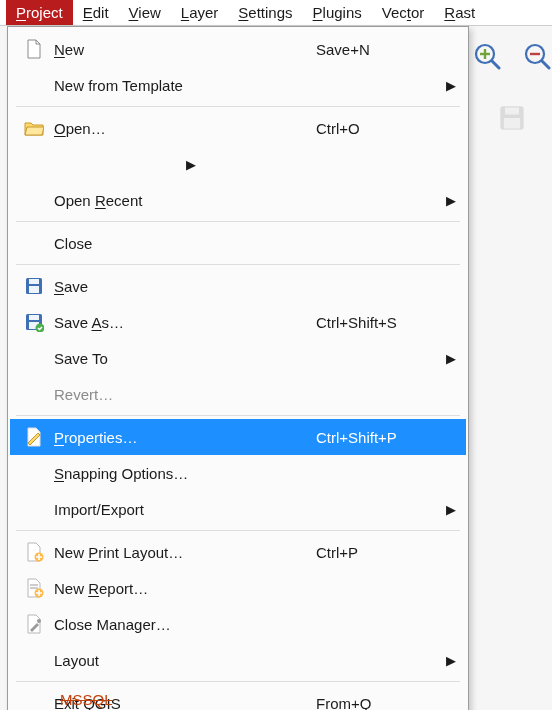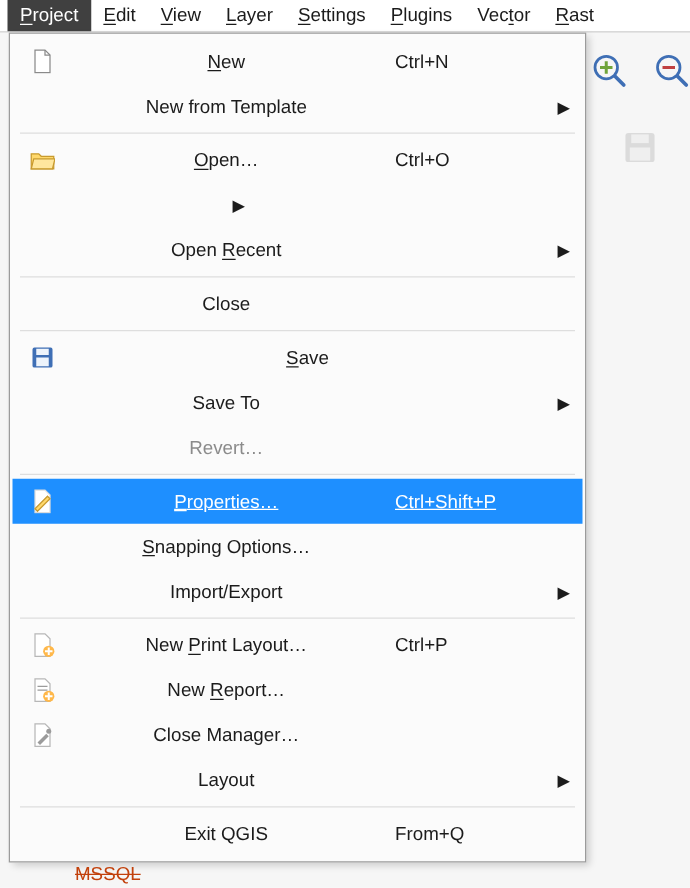--- a/index.html
+++ b/index.html
@@ -24,21 +24,21 @@
     align-items: stretch;
     padding-left: 6px;
     font-size: 15px;
   }
   .menubar .mitem {
     display: flex; align-items: center;
     padding: 0 10px;
     white-space: nowrap;
   }
   .menubar .mitem.active {
-    background: #404040;
+    background: #b91c1c;
     color: #ffffff;
   }
   .mn { text-decoration: underline; text-underline-offset: 2px; }
 
   
   .bg-icons {
     position: absolute;
     right: 0; top: 40px;
     width: 80px;
     display: flex;
@@ -66,28 +66,27 @@
     display: flex;
     align-items: center;
     height: 36px;
     padding: 0 10px 0 10px;
     color: #1b1b1b;
     position: relative;
   }
   .row.selected {
     background: #1e8fff;
     color: #ffffff;
-    text-decoration: underline;
   }
   .row.disabled { color: #8b8b8b; }
   .row .icon {
     width: 28px;
     display: flex; align-items:center; justify-content:center;
   }
-  .row .label { flex: 1; padding-left: 6px; text-align: center; }
+  .row .label { flex: 1; padding-left: 6px; }
   .row .shortcut { width: 130px; text-align: left; padding-left: 8px; white-space: nowrap; }
   .row .arrow {
     width: 18px; text-align: right;
     font-size: 13px;
   }
   .sep {
     height: 1px;
     background: #dedede;
     margin: 3px 6px;
   }
@@ -163,21 +162,21 @@
 <div class="dropdown">
 
   <div class="row">
     <span class="icon">
       <svg width="20" height="20" viewBox="0 0 20 20">
         <path d="M4 1h8l4 4v14H4z" fill="#fff" stroke="#8a8a8a"></path>
         <path d="M12 1v4h4" fill="none" stroke="#8a8a8a"></path>
       </svg>
     </span>
     <span class="label"><span class="mn">N</span>ew</span>
-    <span class="shortcut">Ctrl+N</span>
+    <span class="shortcut">Save+N</span>
     <span class="arrow"></span>
   </div>
 
   <div class="row">
     <span class="icon"></span>
     <span class="label">New from Template</span>
     <span class="shortcut"></span>
     <span class="arrow">▶</span>
   </div>
 
@@ -224,20 +223,34 @@
       <svg width="20" height="20" viewBox="0 0 20 20">
         <rect x="2" y="2" width="16" height="16" rx="1.5" fill="#3f6fb5"></rect>
         <rect x="5" y="3" width="10" height="5" fill="#eef4fb"></rect>
         <rect x="5" y="10" width="10" height="7" fill="#eef4fb"></rect>
       </svg>
     </span>
     <span class="label"><span class="mn">S</span>ave</span>
     <span class="arrow"></span>
   </div>
 
+  <div class="row">
+    <span class="icon">
+      <svg width="20" height="20" viewBox="0 0 20 20">
+        <rect x="2" y="2" width="16" height="16" rx="1.5" fill="#3f6fb5"></rect>
+        <rect x="5" y="3" width="10" height="5" fill="#eef4fb"></rect>
+        <rect x="5" y="10" width="10" height="7" fill="#eef4fb"></rect>
+        <circle cx="16" cy="16" r="4.5" fill="#4caf50"></circle>
+        <path d="M14 16l1.5 1.5L18 15" stroke="#fff" stroke-width="1.5" fill="none"></path>
+      </svg>
+    </span>
+    <span class="label">Save <span class="mn">A</span>s…</span>
+    <span class="shortcut">Ctrl+Shift+S</span>
+    <span class="arrow"></span>
+  </div>
 
   <div class="row">
     <span class="icon"></span>
     <span class="label">Save To</span>
     <span class="shortcut"></span>
     <span class="arrow">▶</span>
   </div>
 
   <div class="row disabled">
     <span class="icon"></span>

